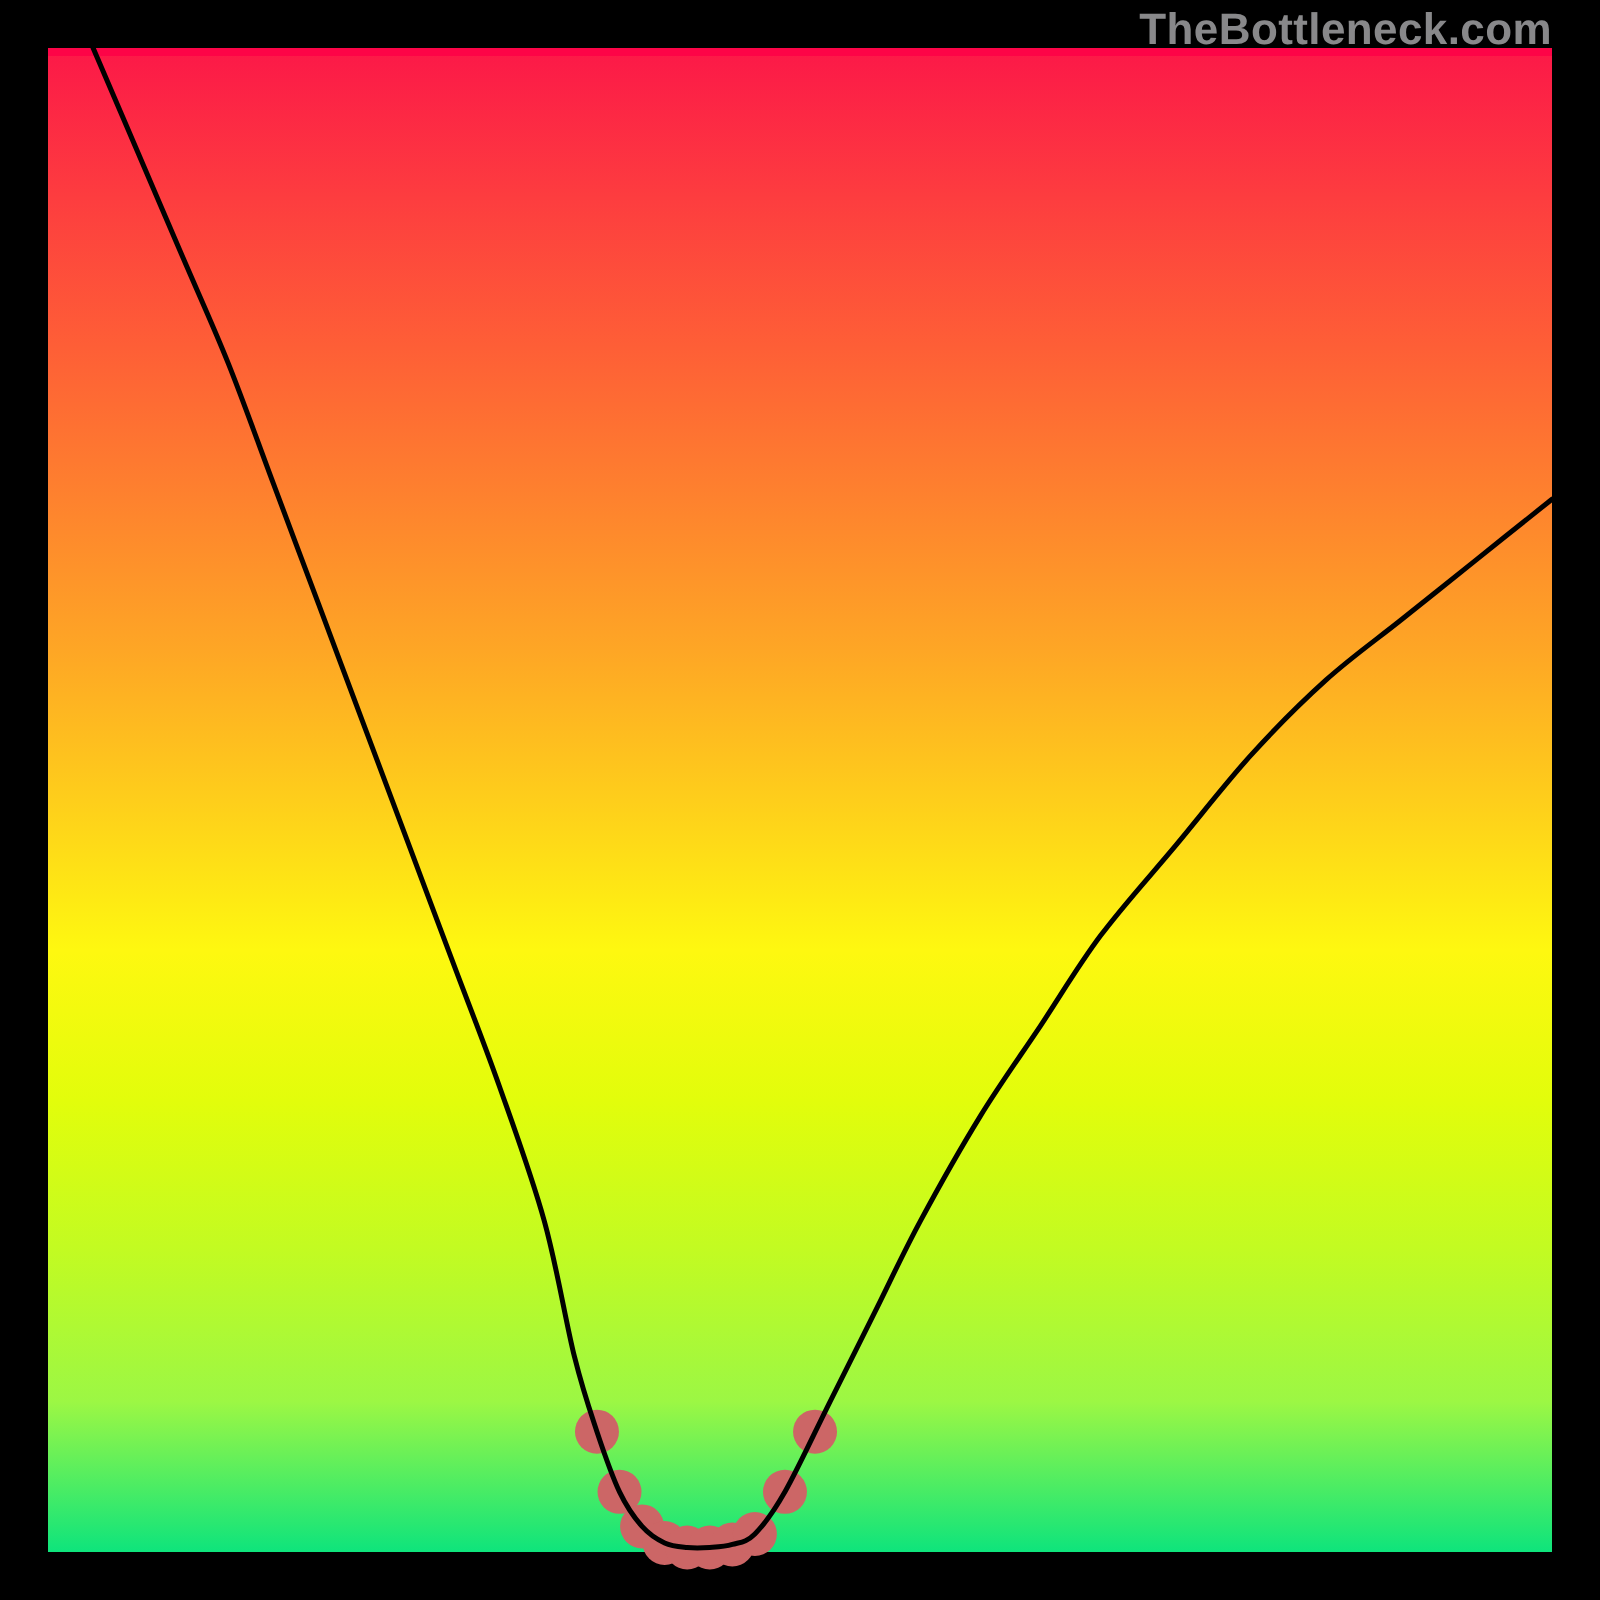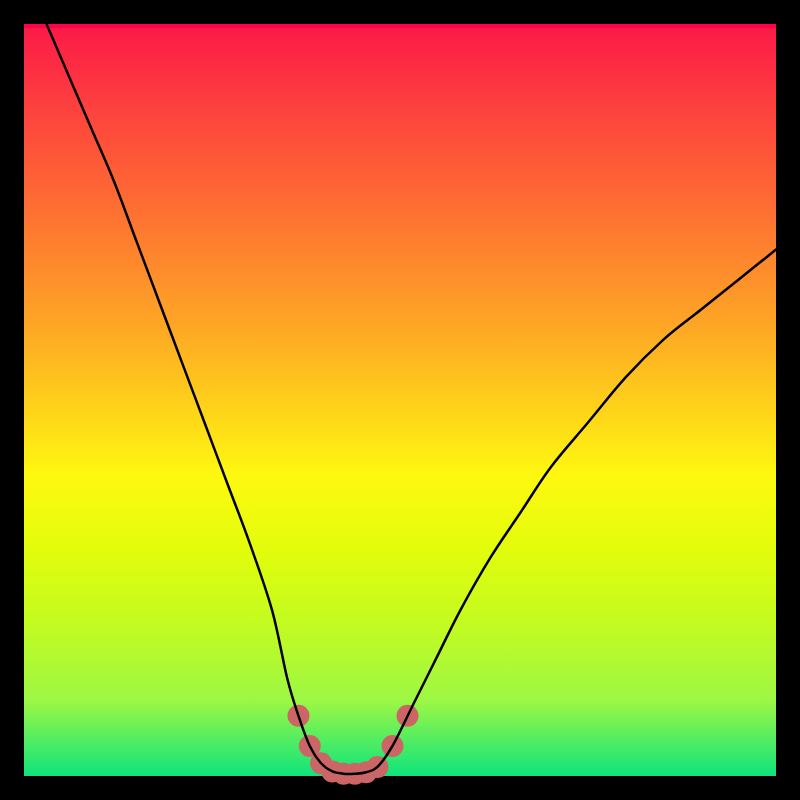--- a/index.html
+++ b/index.html
@@ -67,20 +67,21 @@
     height: 752px;
     overflow: visible;
   }
 </style>
 </head>
 <body>
 
 <div class="frame">
   <div class="plot-area"></div>
   <div class="top-cap"></div>
+  <div class="watermark">TheBottleneck.com</div>
   <svg class="curve" viewBox="0 0 752 752" preserveAspectRatio="none">
     <g id="marker-group">
         <circle cx="274.48" cy="691.84" r="11" fill="#cc6666"></circle>
         <circle cx="285.76" cy="721.92" r="11" fill="#cc6666"></circle>
         <circle cx="297.04" cy="739.22" r="11" fill="#cc6666"></circle>
         <circle cx="308.32" cy="747.49" r="11" fill="#cc6666"></circle>
         <circle cx="319.60" cy="749.74" r="11" fill="#cc6666"></circle>
         <circle cx="330.88" cy="749.74" r="11" fill="#cc6666"></circle>
         <circle cx="342.16" cy="748.24" r="11" fill="#cc6666"></circle>
         <circle cx="353.44" cy="742.98" r="11" fill="#cc6666"></circle>

